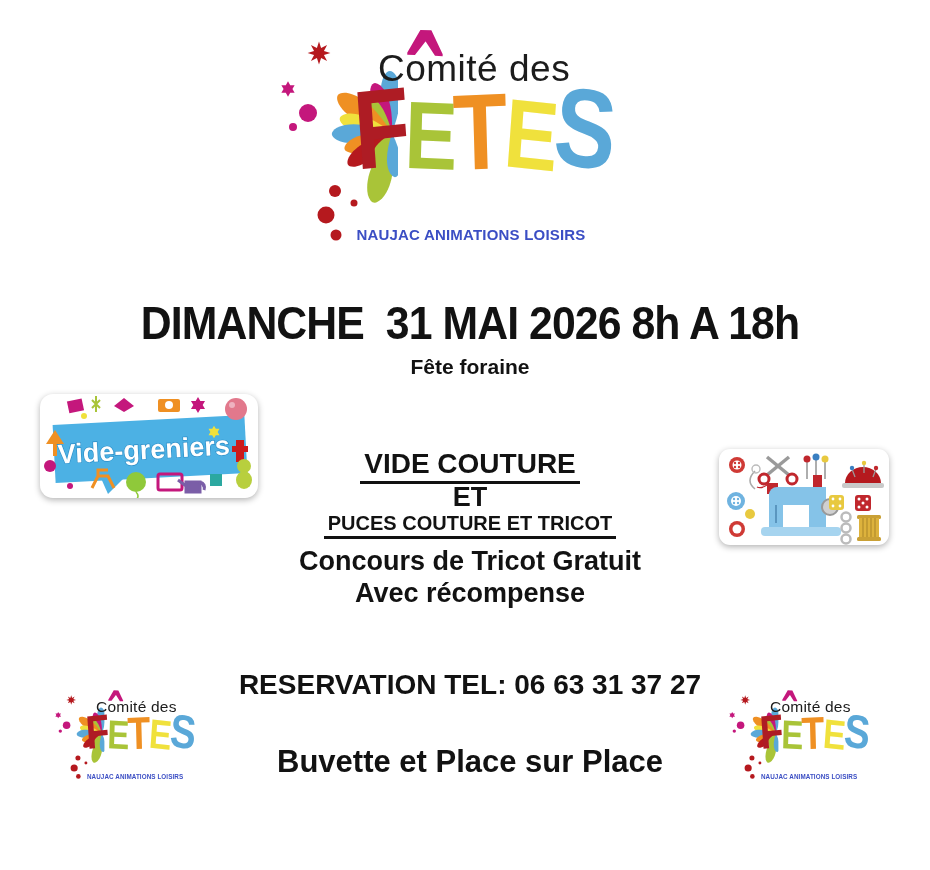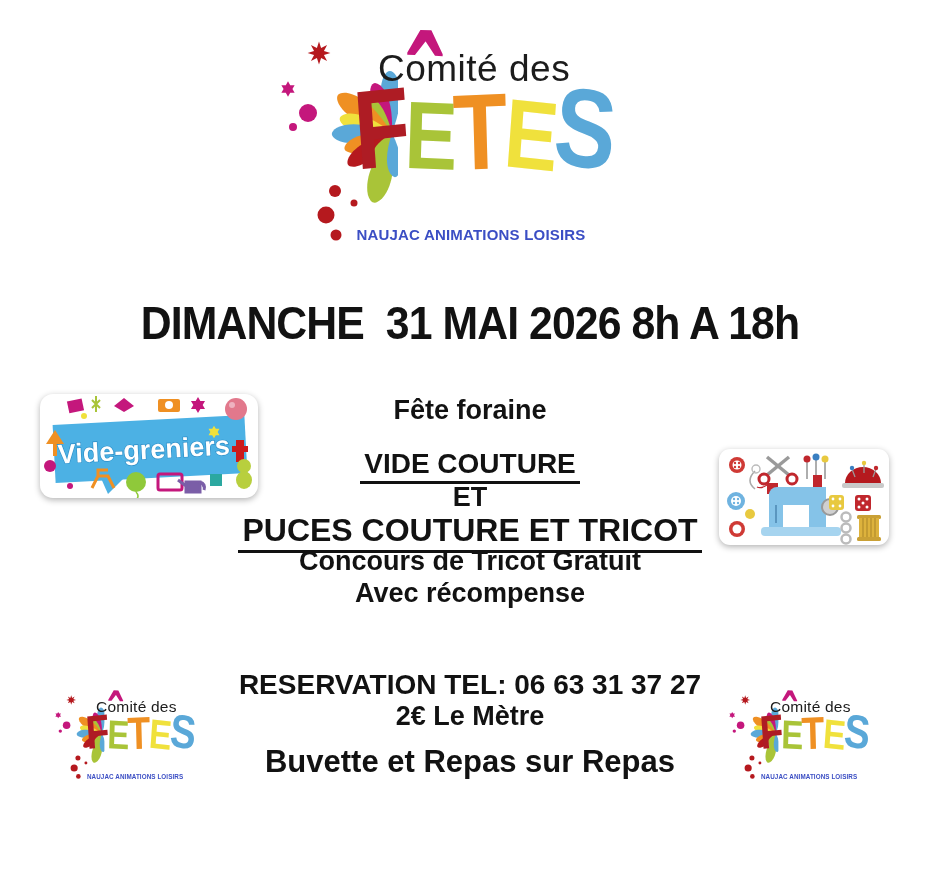--- a/index.html
+++ b/index.html
@@ -29,25 +29,25 @@
   .l4 { font-size:98px;  color:#f0e13c; transform:rotate(5deg);  margin-left:-3px; }
   .l5 { font-size:112px; color:#5aa8d8; transform:rotate(6deg);  margin-left:-5px; }
   .logo-sub {
     position:absolute; left:68px; top:192px; width:250px; text-align:center;
     font-weight:bold; font-size:15px; color:#3b4ec4; letter-spacing:0.2px; white-space:nowrap;
   }
 
   
   .tl { position:absolute; left:10px; right:0; text-align:center; font-weight:bold; color:#121212; }
   .t-title    { top:296px; font-size:46px; letter-spacing:-1px; transform:scaleX(0.93); white-space:pre; }
-  .t-fete     { top:355px; font-size:27px;margin-top:40px; }
+  .t-fete     { top:355px; font-size:21px; }
   .t-stand    { top:386px; font-size:27px; }
   .t-vide     { top:448px; font-size:28px; }
   .t-et       { top:482px; font-size:27px; }
-  .t-puces    { top:512px; font-size:32px; }
+  .t-puces    { top:512px; font-size:20px; }
   .t-concours { top:546px; font-size:27px; }
   .t-avec     { top:578px; font-size:27px; }
   .t-prof     { top:610px; font-size:27px; }
   .t-resa     { top:669px; font-size:28px; }
   .t-metre    { top:701px; font-size:27px; }
   .t-buvette  { top:744px; font-size:31px; }
   .und { border-bottom:3px solid #121212; padding:0 4px 1px 4px; display:inline-block; }
 
   
   .card { position:absolute; background:#fff; box-shadow:0 2px 6px rgba(0,0,0,0.30); }
@@ -96,22 +96,21 @@
   </div>
 
   <div class="tl t-title">DIMANCHE  31 MAI 2026 8h A 18h</div>
   <div class="tl t-fete">Fête foraine</div>
   <div class="tl t-vide"><span class="und">VIDE COUTURE </span></div>
   <div class="tl t-et">ET</div>
   <div class="tl t-puces"><span class="und">PUCES COUTURE ET TRICOT</span></div>
   <div class="tl t-avec">Avec récompense</div>
   <div class="tl t-concours">Concours de Tricot Gratuit</div>
   <div class="tl t-resa">RESERVATION TEL: 06 63 31 37 27</div>
-  <div class="tl t-metre">2€ Le Mètre</div>
-  <div class="tl t-buvette">Buvette et Repas sur Repas</div>
+  <div class="tl t-buvette">Buvette et Place sur Place</div>
 
   <div class="card vide-card">
     <svg width="218" height="104" viewBox="0 0 218 104">
 
       <rect x="14" y="26" width="192" height="58" fill="#4cb1e4" transform="rotate(-3 110 55)"></rect>
       <polygon points="60,82 84,84 68,100" fill="#4cb1e4"></polygon>
 
       <polygon points="6,50 24,50 15,36" fill="#ef9023"></polygon>
       <rect x="13" y="50" width="4" height="12" fill="#ef9023"></rect>
       <circle cx="10" cy="72" r="6" fill="#c4177c"></circle>

